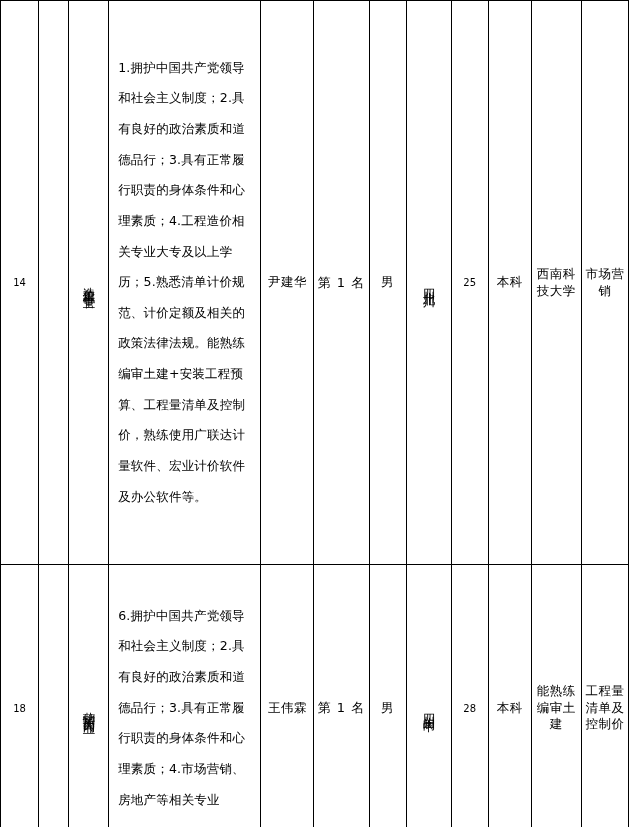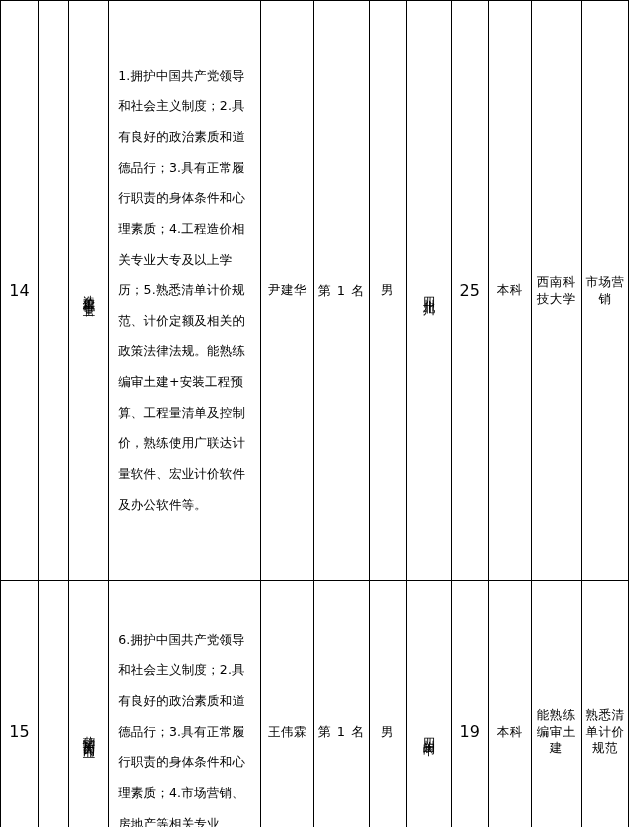--- a/index.html
+++ b/index.html
@@ -24,21 +24,21 @@
     border-collapse: collapse;
     width: 629px;
     table-layout: fixed;
   }
   table.doc-table td {
     border: 1px solid #000000;
     vertical-align: middle;
     text-align: center;
     font-size: 12px;
     line-height: 1.35;
-    padding: 14px 1px;
+    padding: 6px 1px;
     word-break: break-all;
   }
   
   col.c-no      { width: 38px; }
   col.c-blank   { width: 30px; }
   col.c-post    { width: 40px; }
   col.c-req     { width: 152px; }
   col.c-name    { width: 53px; }
   col.c-rank    { width: 55px; }
   col.c-sex     { width: 37px; }
@@ -65,21 +65,21 @@
   }
   .req-text {
     text-align: left;
     font-size: 12.5px;
     line-height: 2.45;
     letter-spacing: 0.2px;
     padding: 2px 6px 2px 8px;
     word-break: break-all;
   }
   .num {
-    font-size: 16px;
+    font-size: 10px;
     margin-top: 16px;
   }
   .plain {
     font-size: 12.5px;
     letter-spacing: 0.5px;
   }
   .rank {
     font-size: 13px;
     letter-spacing: 1px;
   }
@@ -143,21 +143,21 @@
         </td>
         <td>
           <span class="plain">西南科技大学</span>
         </td>
         <td>
           <span class="plain">市场营销</span>
         </td>
       </tr>
       <tr class="row-15">
         <td>
-          <span class="num">15</span>
+          <span class="num">18</span>
         </td>
         <td>
           <span></span>
         </td>
         <td>
           <div class="vtext-wrap">
             <span class="vtext">营销招商内业</span>
           </div>
         </td>
         <td>
@@ -171,27 +171,27 @@
         </td>
         <td>
           <span class="plain">男</span>
         </td>
         <td>
           <div class="vtext-wrap">
             <span class="vtext">四川阆中</span>
           </div>
         </td>
         <td>
-          <span class="num">19</span>
+          <span class="num">28</span>
         </td>
         <td>
           <span class="plain">本科</span>
         </td>
         <td>
           <span class="plain">能熟练编审土建</span>
         </td>
         <td>
-          <span class="plain">熟悉清单计价规范</span>
+          <span class="plain">工程量清单及控制价</span>
         </td>
       </tr>
     </tbody>
   </table>
 </div>
 
 </body></html>

